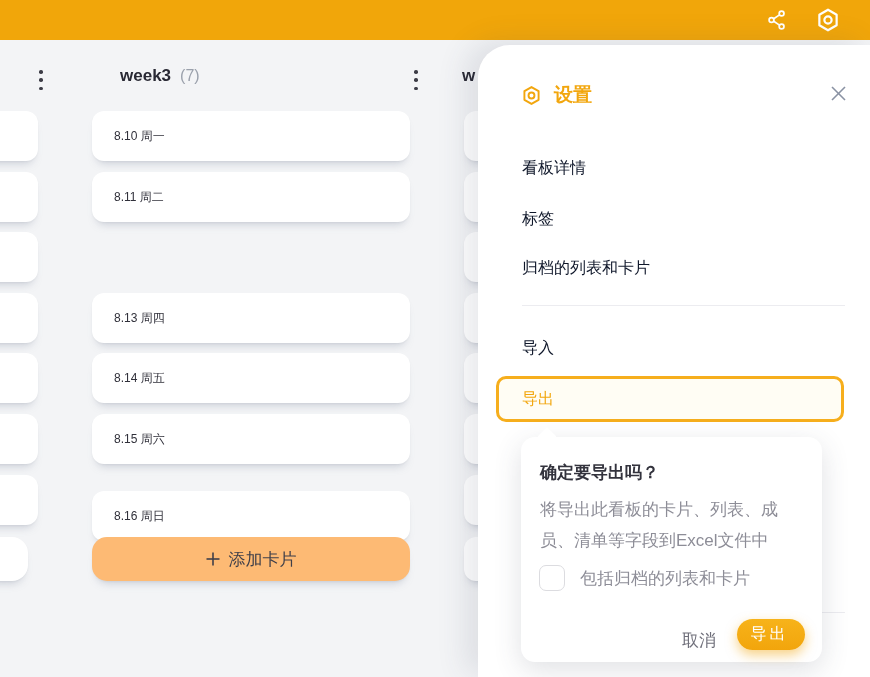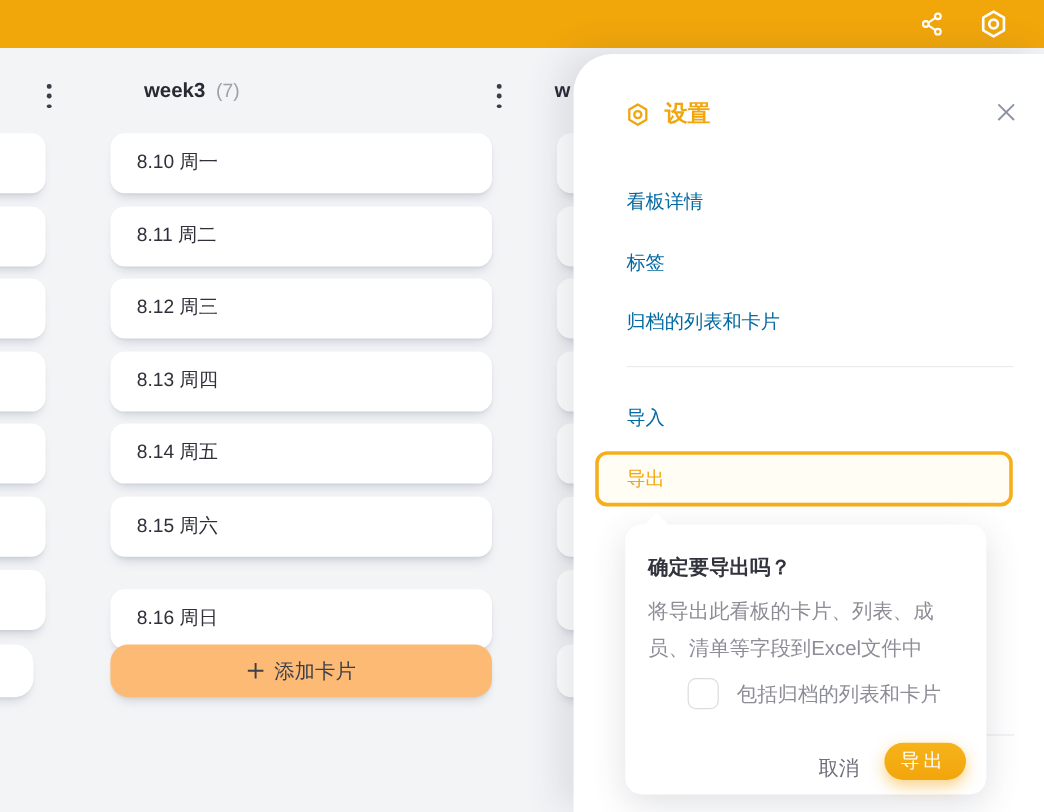--- a/index.html
+++ b/index.html
@@ -9,21 +9,21 @@
   
   .topbar{position:absolute;left:0;top:0;width:870px;height:40px;background:#F1A60A;z-index:40;}
   .topbar .icon-btn{position:absolute;cursor:pointer;}
   .icon-share{right:82px;top:9px;width:22px;height:22px;}
   .icon-gear-top{right:28px;top:6px;width:28px;height:28px;}
 
   
   .board{position:absolute;left:0;top:40px;width:870px;height:637px;background:#F3F4F6;}
   .card{position:absolute;background:#fff;border-radius:12px;height:50px;
         box-shadow:0 7px 9px -5px rgba(130,140,160,.38),0 1px 2px rgba(0,0,0,.04);}
-  .card .card-label{display:block;padding-left:22px;line-height:50px;font-size:16px;color:#30303A;}
+  .card .card-label{display:block;padding-left:22px;line-height:50px;font-size:12px;color:#30303A;}
   .col2-card{left:92px;width:318px;}
   .colL-card{left:-20px;width:58px;}
   .colL-pill{left:-20px;width:48px;height:44px;border-radius:16px;}
   .col3-sliver{left:464px;width:30px;}
   .add-card-btn{position:absolute;left:92px;top:497px;width:318px;height:44px;background:#fdba74;
         border-radius:15px;display:flex;align-items:center;justify-content:center;gap:9px;
         box-shadow:0 7px 9px -5px rgba(130,140,160,.38),0 1px 2px rgba(0,0,0,.04);cursor:pointer;}
   .add-card-btn span{font-size:17px;color:#3F3F49;}
   .col-header{position:absolute;top:26px;display:flex;align-items:baseline;gap:9px;}
   .col-title{font-size:17px;font-weight:bold;color:#29293466;color:#292934;margin-left:28px;}
@@ -33,38 +33,38 @@
   .kebab i{width:3.5px;height:3.5px;border-radius:50%;background:#3C3C46;}
   .next-col-title{position:absolute;left:462px;top:26px;width:16px;overflow:hidden;
         font-size:17px;font-weight:bold;color:#292934;white-space:nowrap;}
 
   
   .panel{position:absolute;left:478px;top:45px;width:392px;height:632px;background:#fff;
         border-top-left-radius:32px;box-shadow:-12px -4px 30px rgba(60,66,87,.12);z-index:50;}
   .panel-header{position:absolute;left:42px;top:37px;display:flex;align-items:center;gap:11px;}
   .panel-title{font-size:19px;font-weight:bold;color:#F2A60D;}
   .panel-close{position:absolute;right:22px;top:39px;width:19px;height:19px;cursor:pointer;}
-  .menu-item{position:absolute;left:44px;font-size:16px;color:#0369a1;cursor:pointer;}
+  .menu-item{position:absolute;left:44px;font-size:16px;color:#0f172a;cursor:pointer;}
   .mi-0{top:113px;} .mi-1{top:164px;} .mi-2{top:213px;}
   .divider{position:absolute;left:44px;width:323px;height:1px;background:#ECECF0;}
   .div-1{top:260px;} .div-2{top:567px;}
   .mi-import{top:293px;}
   .export-box{position:absolute;left:18px;top:331px;width:348px;height:46px;background:#FFFDF4;
         border:3px solid #F6AE1C;border-radius:10px;display:flex;align-items:center;cursor:pointer;}
   .export-box span{padding-left:23px;font-size:16px;color:#F2A60D;}
 
   
   .popup{position:absolute;left:521px;top:437px;width:301px;height:225px;background:#fff;
         border-radius:14px;box-shadow:0 8px 28px rgba(60,66,87,.16);z-index:60;padding-left:40px;}
   .popup-arrow{position:absolute;left:19px;top:-7px;width:14px;height:14px;background:#fff;
         transform:rotate(45deg);border-radius:2px;}
   .popup-title{position:absolute;left:19px;top:24px;font-size:17px;font-weight:600;color:#33333D;}
   .popup-body{position:absolute;left:19px;top:57px;width:266px;font-size:17px;line-height:31px;
         color:#8D8D97;}
-  .popup-check-row{position:absolute;left:18px;top:128px;display:flex;align-items:center;gap:15px;cursor:pointer;margin-left:34px;}
+  .popup-check-row{position:absolute;left:18px;top:128px;display:flex;align-items:center;gap:15px;cursor:pointer;}
   .checkbox{width:26px;height:26px;border:1.5px solid #DCDCE0;border-radius:7px;background:#fff;}
   .popup-check-row label{font-size:17px;color:#8D8D97;cursor:pointer;}
   .popup-actions{position:absolute;right:17px;top:176px;display:flex;align-items:center;gap:21px;}
   .btn-cancel{font-size:17px;color:#6F6F7A;background:none;border:none;cursor:pointer;padding:4px 0;margin-top:12px;}
   .btn-confirm{width:68px;height:31px;border:none;border-radius:16px;cursor:pointer;
         background:linear-gradient(#F7B31A,#F2A50C);color:#fff;font-size:16px;letter-spacing:3px;
         padding-left:3px;box-shadow:0 5px 12px rgba(242,166,13,.5);display:flex;align-items:center;justify-content:center;}
   svg{display:block;}
 </style>
 </head>
@@ -115,23 +115,20 @@
         <i></i>
         <i></i>
       </div>
 
     <div class="card col2-card" style="top:71px">
         <span class="card-label">8.10 周一</span>
       </div>
     <div class="card col2-card" style="top:132px">
         <span class="card-label">8.11 周二</span>
       </div>
-    <div class="card col2-card" style="top:192px">
-        <span class="card-label">8.12 周三</span>
-      </div>
     <div class="card col2-card" style="top:253px">
         <span class="card-label">8.13 周四</span>
       </div>
     <div class="card col2-card" style="top:313px">
         <span class="card-label">8.14 周五</span>
       </div>
     <div class="card col2-card" style="top:374px">
         <span class="card-label">8.15 周六</span>
       </div>
     <div class="card col2-card" style="top:451px">

